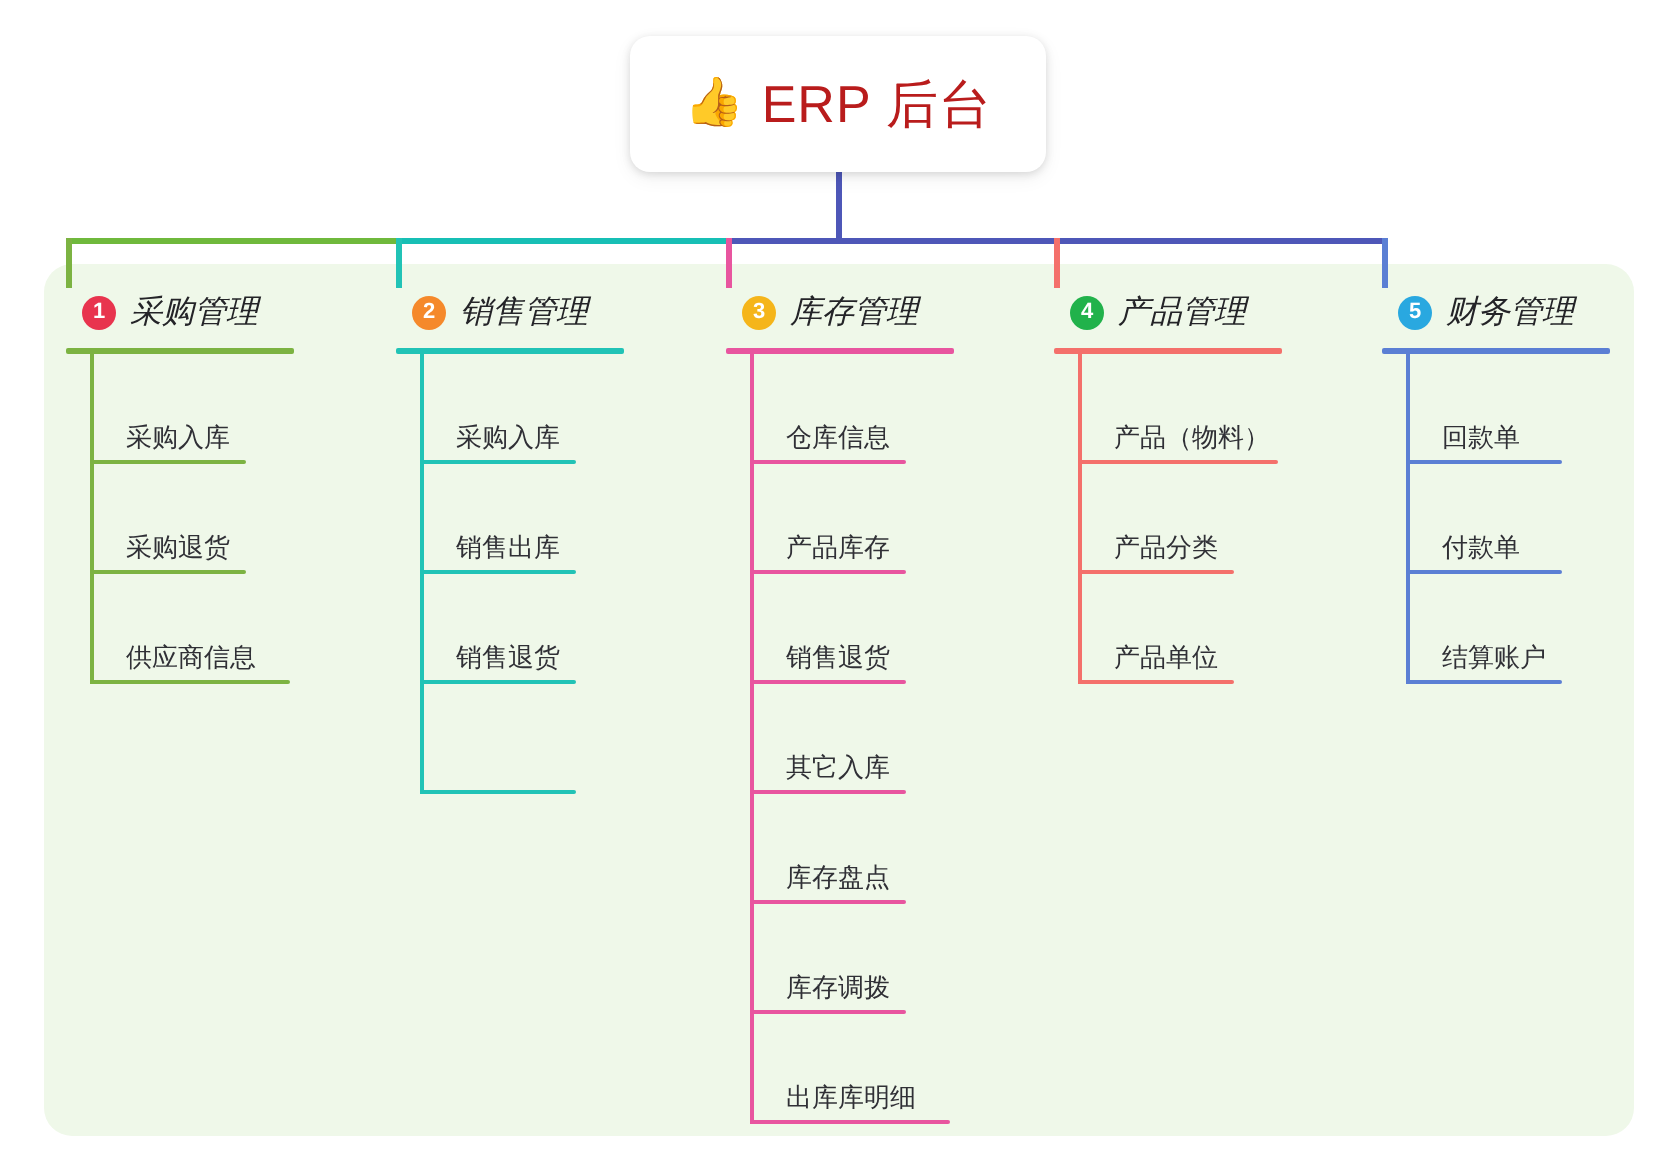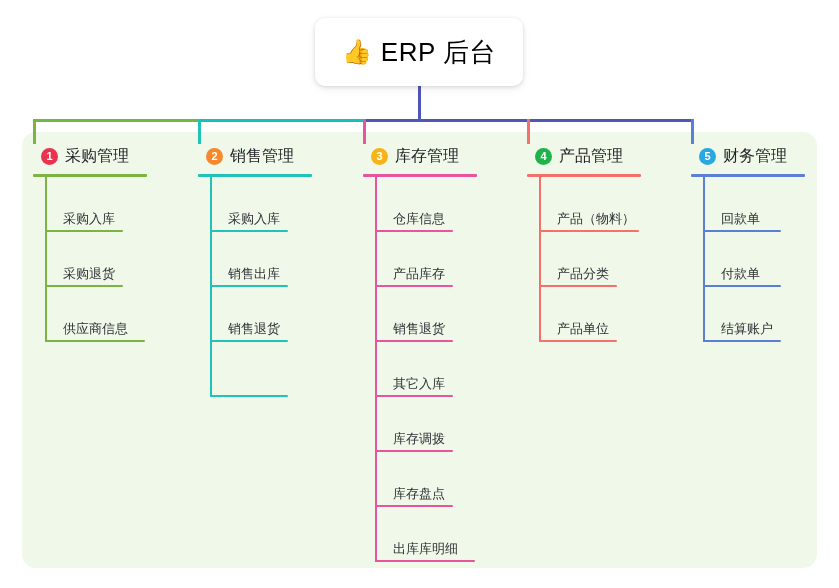--- a/index.html
+++ b/index.html
@@ -33,21 +33,21 @@
     box-sizing: border-box;
     z-index: 6;
   }
   #root-emoji {
     font-size: 24px;
     line-height: 1;
     display: block;
   }
   #root-title {
     font-size: 26px;
-    color: #000000;
+    color: #b91c1c;
     letter-spacing: 0.5px;
     white-space: nowrap;
   }
 
   
   .conn {
     position: absolute;
     z-index: 2;
   }
   .vline { width: 3px; }
@@ -88,20 +88,21 @@
     font-size: 11px;
     line-height: 17px;
     text-align: center;
     font-weight: bold;
     flex: 0 0 auto;
   }
   .cat-label {
     font-size: 16px;
     color: #242428;
     white-space: nowrap;
+    font-style: italic;
   }
   .cat-rule {
     height: 3px;
     width: 114px;
     margin-top: 6px;
     margin-left: 0px;
     border-radius: 1px;
   }
 
   
@@ -229,25 +230,25 @@
         </div>
         <div class="leaf">
           <div class="leaf-label">销售退货</div>
           <div class="leaf-rule" style="background: rgb(232, 85, 159);"></div>
         </div>
         <div class="leaf">
           <div class="leaf-label">其它入库</div>
           <div class="leaf-rule" style="background: rgb(232, 85, 159);"></div>
         </div>
         <div class="leaf">
+          <div class="leaf-label">库存盘点</div>
+          <div class="leaf-rule" style="background: rgb(232, 85, 159);"></div>
+        </div>
+        <div class="leaf">
           <div class="leaf-label">库存调拨</div>
-          <div class="leaf-rule" style="background: rgb(232, 85, 159);"></div>
-        </div>
-        <div class="leaf">
-          <div class="leaf-label">库存盘点</div>
           <div class="leaf-rule" style="background: rgb(232, 85, 159);"></div>
         </div>
         <div class="leaf wide">
           <div class="leaf-label">出库库明细</div>
           <div class="leaf-rule" style="background: rgb(232, 85, 159);"></div>
         </div>
       </div>
     </div>
     <div class="column" style="left: 527px;">
       <div class="cat-header">

